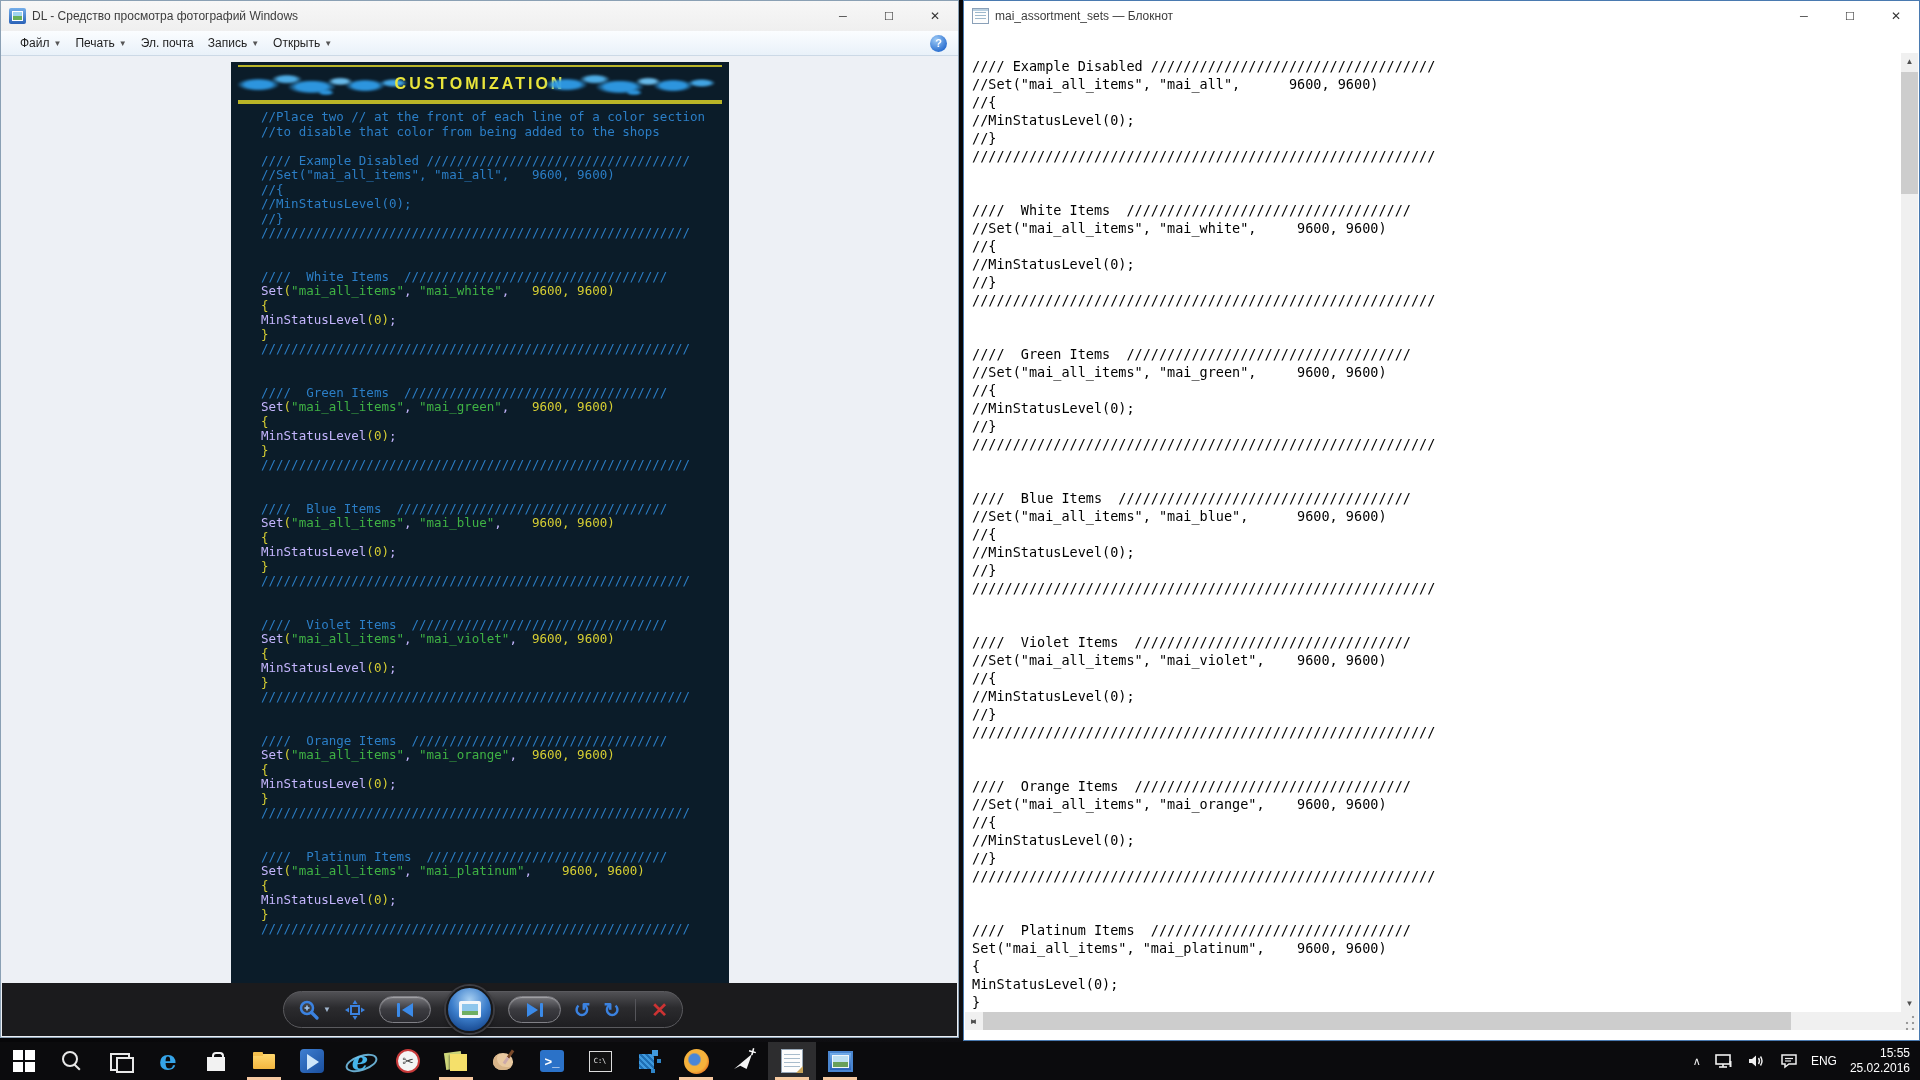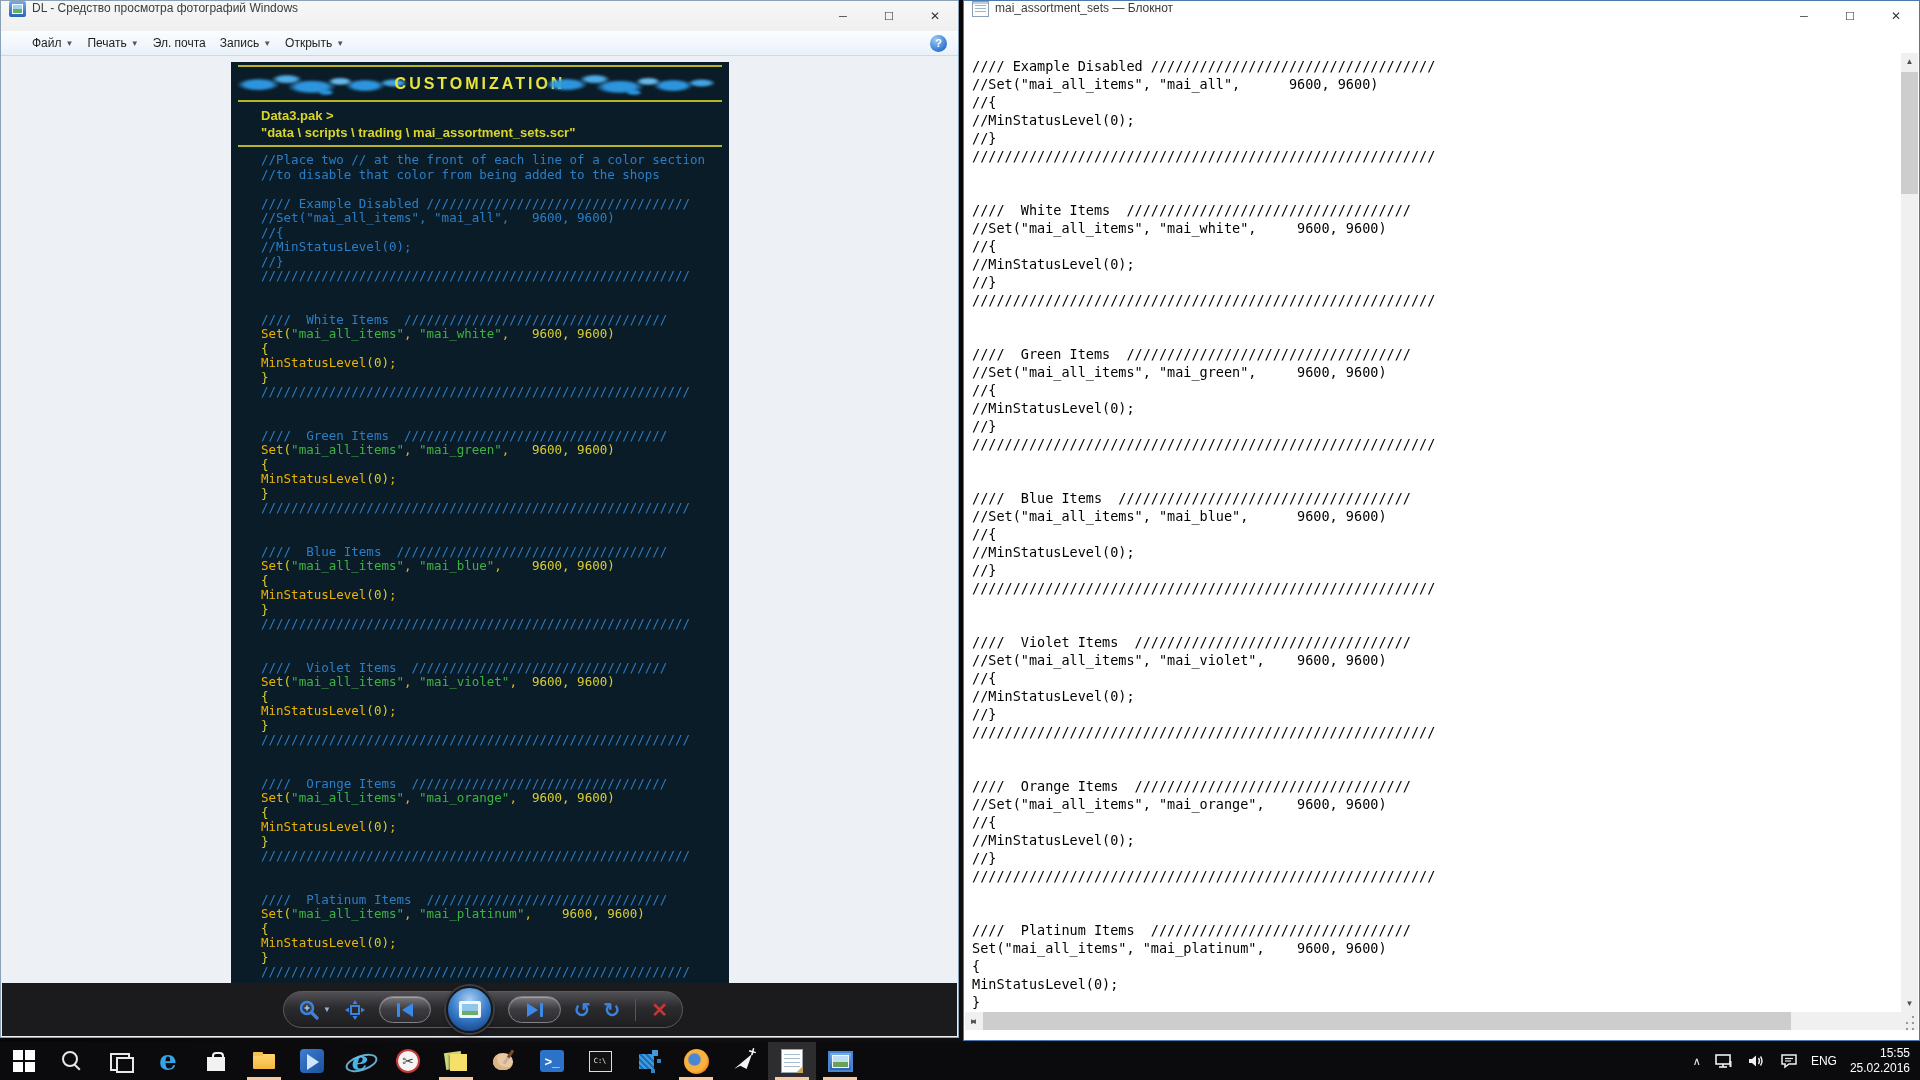--- a/index.html
+++ b/index.html
@@ -12,37 +12,37 @@
       #070709;
     position:relative;
   }
   .window { position:absolute; }
 
   
   .photo-window {
     left:0; top:0; width:959px; height:1038px;
     background:#edf0f5; border:1px solid #8aa0b4;
   }
-  .titlebar { height:30px; display:flex; align-items:flex-start; position:relative; }
+  .titlebar { height:30px; display:flex; align-items:center; position:relative; }
   .pw-titlebar { background:linear-gradient(#f7f7f7,#efefef); }
   .title-text { font-size:12px; color:#3c3c3c; margin-left:6px; white-space:nowrap; }
   .app-ico { width:17px; height:16px; margin-left:8px; position:relative; flex:0 0 auto; }
   .pv-ico { background:linear-gradient(#74aeea,#2a62b8); border-radius:2px; }
   .pv-ico::before { content:""; position:absolute; left:3px; top:3px; right:3px; bottom:3px;
     background:linear-gradient(#9fd4f0 55%, #69b05a 55%); border:1px solid #fff; }
   .np-ico { background:#fdfdfd; border:1px solid #8aa0b8; }
   .np-ico::before { content:""; position:absolute; left:2px; right:2px; top:3px; height:8px;
     background:repeating-linear-gradient(#9db8cc 0 1px, transparent 1px 3px); }
   .np-ico::after { content:""; position:absolute; left:0; right:0; top:0; height:2px; background:#b8cfe0; }
   .win-controls { position:absolute; right:0; top:0; height:30px; display:flex; }
   .wc { width:46px; height:30px; display:flex; align-items:center; justify-content:center;
         color:#333; font-size:11px; cursor:default; }
   .wc.close-btn { font-size:12px; }
   .menubar { display:flex; align-items:center; font-size:12px; color:#1e1e1e; position:relative; }
-  .pw-menubar { height:25px; background:linear-gradient(#fbfdff,#e9f1f9); border-bottom:1px solid #ccd9e6; padding-left:24px; }
+  .pw-menubar { height:25px; background:linear-gradient(#fbfdff,#e9f1f9); border-bottom:1px solid #ccd9e6; padding-left:12px; }
   .menu-item { padding:3px 7px; white-space:nowrap; }
   .menu-item .dd { font-size:8px; color:#555; margin-left:4px; vertical-align:1px; }
   .help-btn { position:absolute; right:11px; top:4px; width:17px; height:17px; border-radius:50%;
     background:radial-gradient(circle at 35% 28%, #9ccaf6, #2a6fd0 75%);
     color:#fff; font-weight:bold; font-size:11px; text-align:center; line-height:17px; }
   .pv-content { position:absolute; top:56px; left:1px; right:1px; bottom:54px; background:#edf0f5; overflow:hidden; }
   .pv-image { position:absolute; left:229px; top:5px; width:498px; bottom:0; background:#0b1c29; overflow:hidden; }
   .img-rule { height:2px; background:#b9b427; margin:0 7px; }
   .img-rule.first { margin-top:3px; }
   .img-banner { position:relative; height:33px; }
@@ -57,21 +57,21 @@
       radial-gradient(ellipse 28px 9px at 72% 58%, #2f9ce8 0 45%, transparent 72%),
       radial-gradient(ellipse 20px 6px at 88% 50%, #45acee 0 42%, transparent 70%),
       radial-gradient(ellipse 12px 4px at 50% 80%, #2f9ce8 0 40%, transparent 70%);
   }
   .flame-left { left:6px; } .flame-right { right:6px; }
   .img-source { padding:5px 0 4px 30px; color:#d9d52b; font-weight:bold; font-size:13px; line-height:17px;
     font-family:"Liberation Sans", sans-serif; }
   .img-code { margin-top:6px; padding-left:30px; font-family:"DejaVu Sans Mono", monospace;
     font-size:12.5px; line-height:14.5px; white-space:pre; }
   .img-line { height:14.5px; }
-  .seg-c { color:#2b7ec6; } .seg-p { color:#eab308; } .seg-s { color:#3fb244; } .seg-n { color:#d6ce33; }
+  .seg-c { color:#2b7ec6; } .seg-p { color:#c4b5fd; } .seg-s { color:#3fb244; } .seg-n { color:#d6ce33; }
 
   .pv-bottombar { position:absolute; left:1px; right:1px; bottom:1px; height:53px; background:#1b1b1d; }
   .pv-toolbar { position:absolute; left:281px; top:8px; width:400px; height:37px; border-radius:19px;
     background:linear-gradient(#515155,#2b2b2e 45%,#1e1e21);
     border:1px solid #5a5a5e; display:flex; align-items:center; padding:0 14px; gap:13px; }
   .tbar-btn { display:flex; align-items:center; justify-content:center; position:relative; }
   .tbar-btn .dd { color:#9fb4cc; font-size:8px; margin-left:3px; }
   .rot { color:#3b82e0; font-size:20px; font-weight:bold; line-height:20px; }
   .del { color:#cc3333; font-size:20px; font-weight:bold; }
   .tbar-sep { width:1px; height:22px; background:#55555a; margin:0 2px; }
@@ -217,24 +217,20 @@
   </div>
   <div class="pv-content">
     <div class="pv-image">
       <div class="img-rule first"></div>
       <div class="img-banner">
         <div class="flame flame-left"></div>
         <div class="img-banner-title">CUSTOMIZATION</div>
         <div class="flame flame-right"></div>
       </div>
       <div class="img-rule"></div>
-      <div class="img-source">
-        <div>Data3.pak &gt;</div>
-        <div>"data \ scripts \ trading \ mai_assortment_sets.scr"</div>
-      </div>
       <div class="img-rule"></div>
       <div class="img-code"><div class="img-line"><span class="seg-c">//Place two // at the front of each line of a color section</span></div><div class="img-line"><span class="seg-c">//to disable that color from being added to the shops</span></div><div class="img-line">&nbsp;</div><div class="img-line"><span class="seg-c">//// Example Disabled ///////////////////////////////////</span></div><div class="img-line"><span class="seg-c">//Set("mai_all_items", "mai_all",   9600, 9600)</span></div><div class="img-line"><span class="seg-c">//{</span></div><div class="img-line"><span class="seg-c">//MinStatusLevel(0);</span></div><div class="img-line"><span class="seg-c">//}</span></div><div class="img-line"><span class="seg-c">/////////////////////////////////////////////////////////</span></div><div class="img-line">&nbsp;</div><div class="img-line">&nbsp;</div><div class="img-line"><span class="seg-c">////  White Items  ///////////////////////////////////</span></div><div class="img-line"><span class="seg-p">Set</span><span class="seg-n">(</span><span class="seg-s">"mai_all_items"</span><span class="seg-p">, </span><span class="seg-s">"mai_white"</span><span class="seg-p">,   </span><span class="seg-n">9600, 9600)</span></div><div class="img-line"><span class="seg-n">{</span></div><div class="img-line"><span class="seg-p">MinStatusLevel</span><span class="seg-n">(0)</span><span class="seg-p">;</span></div><div class="img-line"><span class="seg-n">}</span></div><div class="img-line"><span class="seg-c">/////////////////////////////////////////////////////////</span></div><div class="img-line">&nbsp;</div><div class="img-line">&nbsp;</div><div class="img-line"><span class="seg-c">////  Green Items  ///////////////////////////////////</span></div><div class="img-line"><span class="seg-p">Set</span><span class="seg-n">(</span><span class="seg-s">"mai_all_items"</span><span class="seg-p">, </span><span class="seg-s">"mai_green"</span><span class="seg-p">,   </span><span class="seg-n">9600, 9600)</span></div><div class="img-line"><span class="seg-n">{</span></div><div class="img-line"><span class="seg-p">MinStatusLevel</span><span class="seg-n">(0)</span><span class="seg-p">;</span></div><div class="img-line"><span class="seg-n">}</span></div><div class="img-line"><span class="seg-c">/////////////////////////////////////////////////////////</span></div><div class="img-line">&nbsp;</div><div class="img-line">&nbsp;</div><div class="img-line"><span class="seg-c">////  Blue Items  ////////////////////////////////////</span></div><div class="img-line"><span class="seg-p">Set</span><span class="seg-n">(</span><span class="seg-s">"mai_all_items"</span><span class="seg-p">, </span><span class="seg-s">"mai_blue"</span><span class="seg-p">,    </span><span class="seg-n">9600, 9600)</span></div><div class="img-line"><span class="seg-n">{</span></div><div class="img-line"><span class="seg-p">MinStatusLevel</span><span class="seg-n">(0)</span><span class="seg-p">;</span></div><div class="img-line"><span class="seg-n">}</span></div><div class="img-line"><span class="seg-c">/////////////////////////////////////////////////////////</span></div><div class="img-line">&nbsp;</div><div class="img-line">&nbsp;</div><div class="img-line"><span class="seg-c">////  Violet Items  //////////////////////////////////</span></div><div class="img-line"><span class="seg-p">Set</span><span class="seg-n">(</span><span class="seg-s">"mai_all_items"</span><span class="seg-p">, </span><span class="seg-s">"mai_violet"</span><span class="seg-p">,  </span><span class="seg-n">9600, 9600)</span></div><div class="img-line"><span class="seg-n">{</span></div><div class="img-line"><span class="seg-p">MinStatusLevel</span><span class="seg-n">(0)</span><span class="seg-p">;</span></div><div class="img-line"><span class="seg-n">}</span></div><div class="img-line"><span class="seg-c">/////////////////////////////////////////////////////////</span></div><div class="img-line">&nbsp;</div><div class="img-line">&nbsp;</div><div class="img-line"><span class="seg-c">////  Orange Items  //////////////////////////////////</span></div><div class="img-line"><span class="seg-p">Set</span><span class="seg-n">(</span><span class="seg-s">"mai_all_items"</span><span class="seg-p">, </span><span class="seg-s">"mai_orange"</span><span class="seg-p">,  </span><span class="seg-n">9600, 9600)</span></div><div class="img-line"><span class="seg-n">{</span></div><div class="img-line"><span class="seg-p">MinStatusLevel</span><span class="seg-n">(0)</span><span class="seg-p">;</span></div><div class="img-line"><span class="seg-n">}</span></div><div class="img-line"><span class="seg-c">/////////////////////////////////////////////////////////</span></div><div class="img-line">&nbsp;</div><div class="img-line">&nbsp;</div><div class="img-line"><span class="seg-c">////  Platinum Items  ////////////////////////////////</span></div><div class="img-line"><span class="seg-p">Set</span><span class="seg-n">(</span><span class="seg-s">"mai_all_items"</span><span class="seg-p">, </span><span class="seg-s">"mai_platinum"</span><span class="seg-p">,    </span><span class="seg-n">9600, 9600)</span></div><div class="img-line"><span class="seg-n">{</span></div><div class="img-line"><span class="seg-p">MinStatusLevel</span><span class="seg-n">(0)</span><span class="seg-p">;</span></div><div class="img-line"><span class="seg-n">}</span></div><div class="img-line"><span class="seg-c">/////////////////////////////////////////////////////////</span></div></div>
     </div>
   </div>
   <div class="pv-bottombar">
     <div class="pv-toolbar">
       <div class="tbar-btn">
         <svg class="icon-svg" width="22" height="22" viewBox="0 0 22 22">
           <circle cx="9" cy="9" r="6" fill="rgba(255,255,255,.08)" stroke="#3b82e0" stroke-width="2.5"></circle>
           <line x1="9" y1="6.5" x2="9" y2="11.5" stroke="#9fc6f0" stroke-width="1.6"></line>

